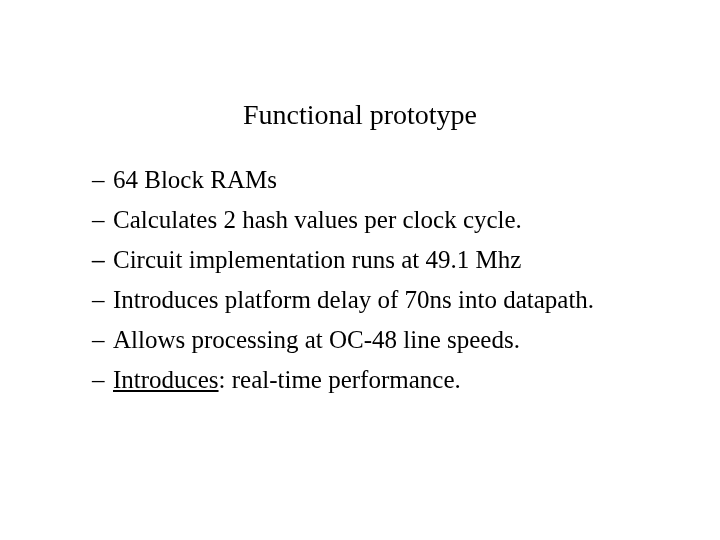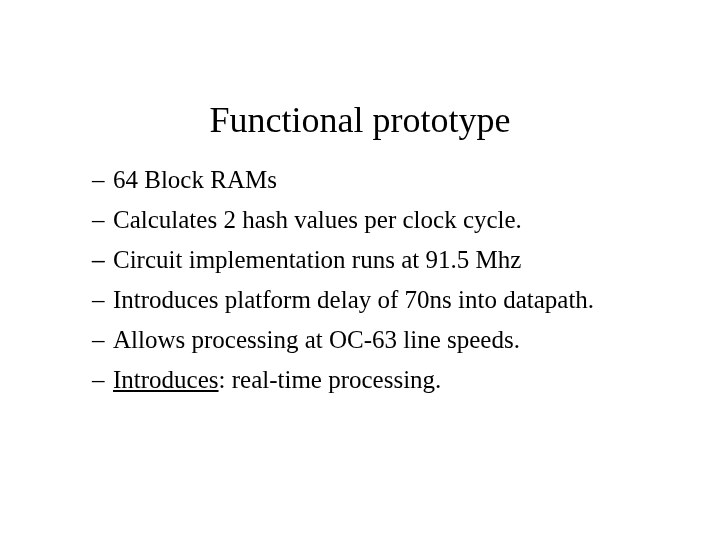--- a/index.html
+++ b/index.html
@@ -20,21 +20,21 @@
     height: 540px;
     background: #ffffff;
     box-sizing: border-box;
   }
   .slide-title {
     position: absolute;
     left: 0;
     top: 74px;
     width: 720px;
     text-align: center;
-    font-size: 36px;
+    font-size: 28px;
     line-height: 44px;
     font-weight: normal;
     letter-spacing: 0px;
     color: #000000;
     white-space: nowrap;
   }
   .body-list {
     position: absolute;
     left: 92px;
     top: 160px;
@@ -84,33 +84,33 @@
       <span class="bullet-dash">–</span>
       <span class="bullet-text">Calculates 2 hash values per clock cycle.</span>
     </li>
 
     <li class="bullet-row">
       <span class="bullet-dash">–</span>
     </li>
 
     <li class="bullet-row">
       <span class="bullet-dash">–</span>
-      <span class="bullet-text">Circuit implementation runs at 91.5 Mhz</span>
+      <span class="bullet-text">Circuit implementation runs at 49.1 Mhz</span>
     </li>
 
     <li class="bullet-row">
       <span class="bullet-dash">–</span>
       <span class="bullet-text">Introduces platform delay of 70ns into datapath.</span>
     </li>
 
     <li class="bullet-row">
       <span class="bullet-dash">–</span>
-      <span class="bullet-text">Allows processing at OC-63 line speeds.</span>
+      <span class="bullet-text">Allows processing at OC-48 line speeds.</span>
     </li>
 
     <li class="bullet-row">
       <span class="bullet-dash">–</span>
-      <span class="bullet-text"><span class="u-underline">Introduces</span><span>: real-time processing.</span></span>
+      <span class="bullet-text"><span class="u-underline">Introduces</span><span>: real-time performance.</span></span>
     </li>
 
   </ul>
 
 </div>
 
 </body></html>

